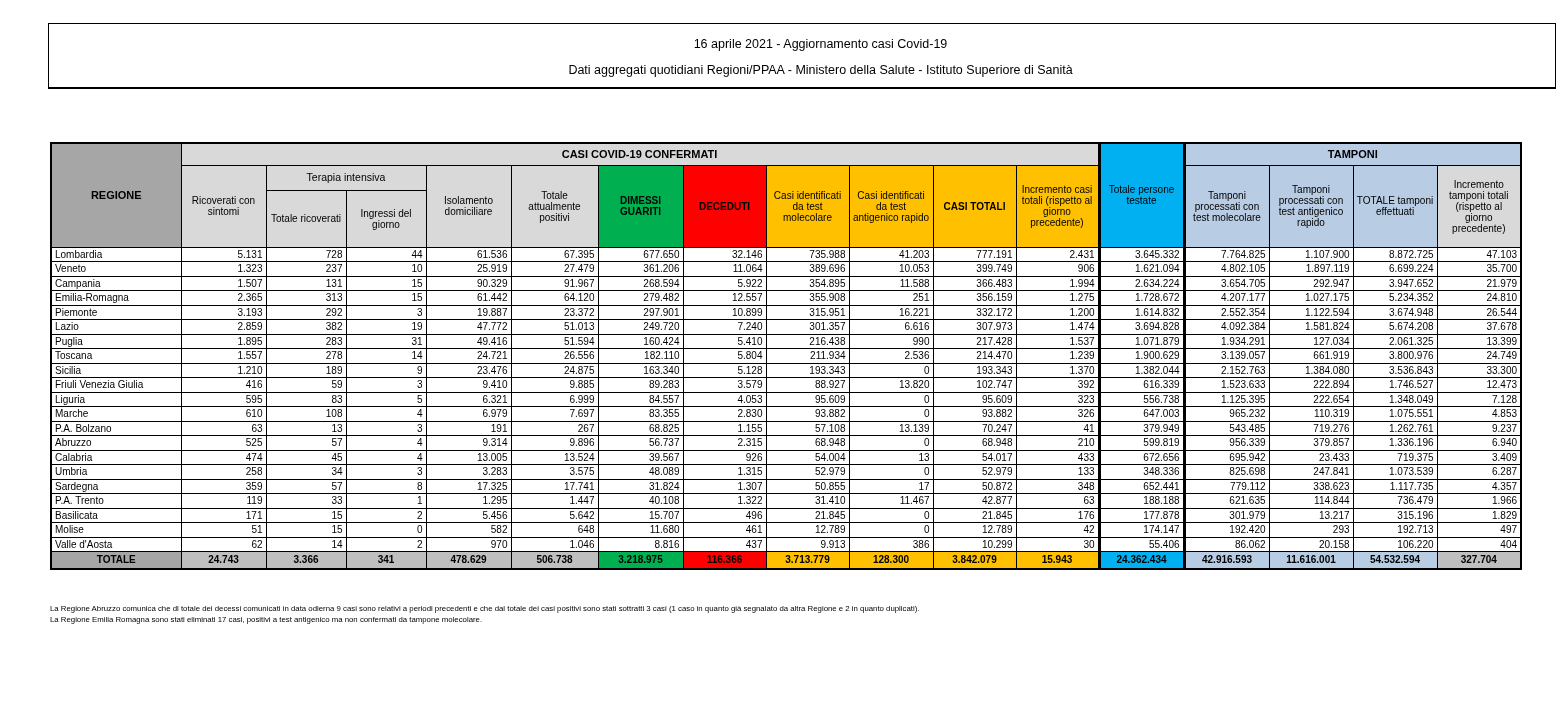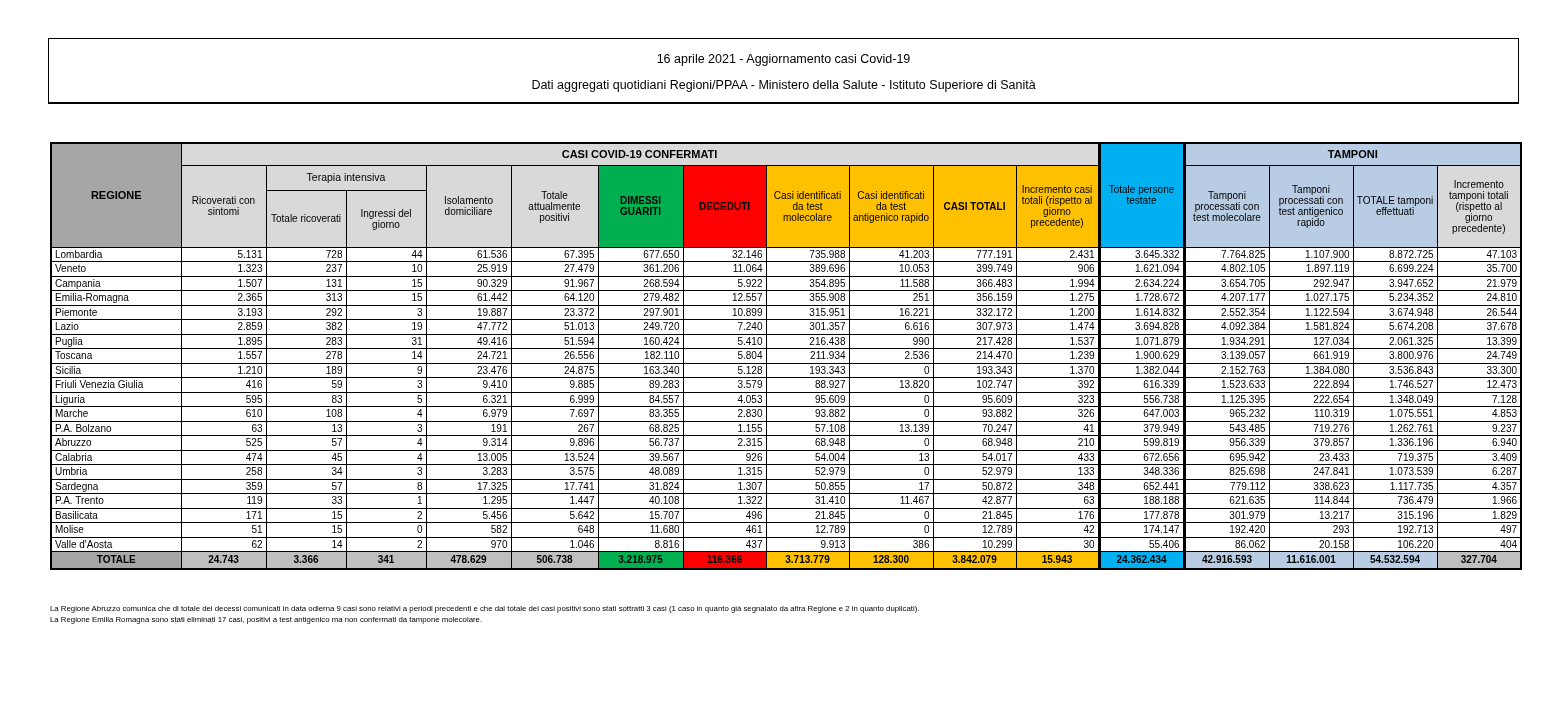--- a/index.html
+++ b/index.html
@@ -1,19 +1,19 @@
 <!DOCTYPE html>
 <html><head>
 <meta charset="utf-8">
 <style>
   html,body{margin:0;padding:0;background:#fff;width:1567px;height:716px;position:relative;
     font-family:"Liberation Sans","DejaVu Sans",sans-serif;color:#000;}
   
-  .title-box{position:absolute;left:48px;top:38px;width:1469px;height:63px;border:1px solid #000;
-    border-bottom:2px solid #000;text-align:center;}
+  .title-box{position:absolute;left:48px;top:23px;width:1469px;height:63px;border:1px solid #000;
+    border-bottom:2px solid #000;text-align:center;padding-left:37px;}
   .title-box .l1{margin-top:13px;font-size:12.5px;}
   .title-box .l2{margin-top:12px;font-size:12.5px;}
   
   .tbl-wrap{position:absolute;left:50px;top:142px;}
   table{border-collapse:collapse;table-layout:fixed;width:1470px;font-size:10px;}
   th,td{border:1px solid #000;overflow:hidden;padding:0 3px;box-sizing:border-box;}
   table{border:2px solid #000;}
   thead th{font-weight:normal;text-align:center;vertical-align:middle;line-height:11px;}
   .band{height:22px;font-weight:bold;font-size:11px;}
   .band-gray{background:#d9d9d9;}

